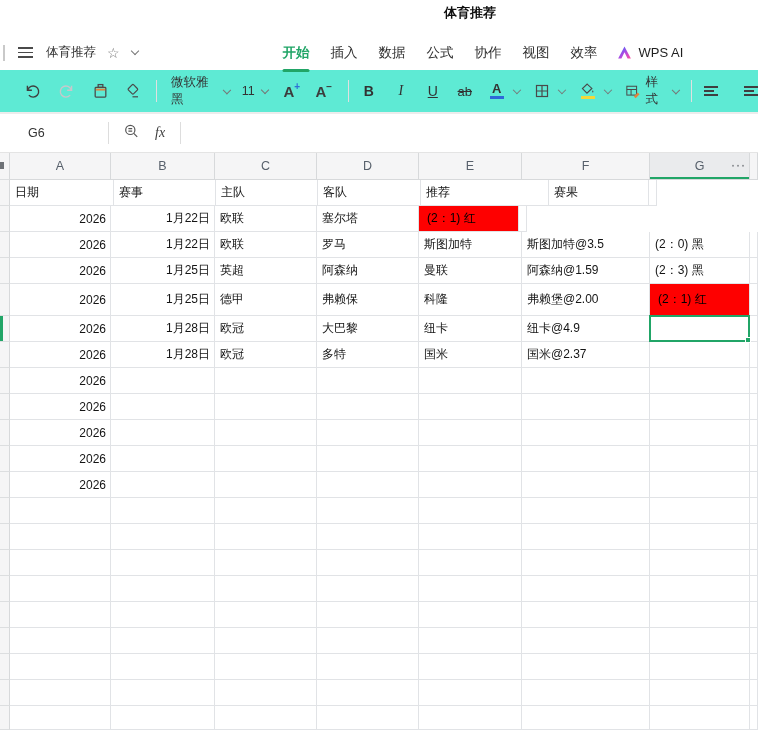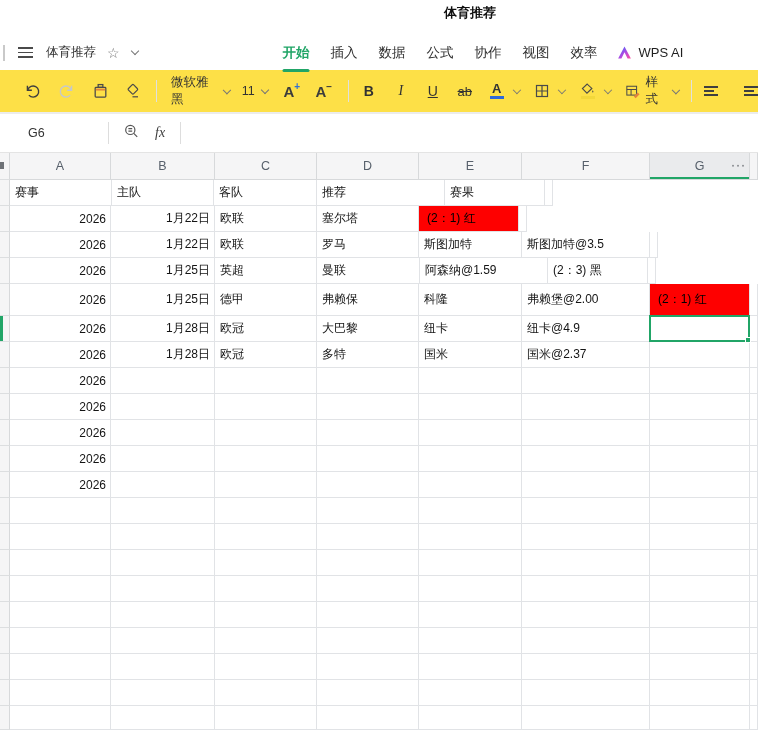--- a/index.html
+++ b/index.html
@@ -23,21 +23,21 @@
   .tabs { display:flex; align-items:center; gap:19px; margin-left:144px; }
   .tab { position:relative; font-size:13.5px; color:#2e2e2e; cursor:pointer; padding:2px 1px; }
   .tab.active { color:#21a567; font-weight:700; }
   .tab.active::after { content:""; position:absolute; left:50%; transform:translateX(-50%);
           bottom:-8px; width:27px; height:3px; border-radius:2px; background:#21a567; }
   .wps-ai { display:flex; align-items:center; gap:6px; margin-left:17px; cursor:pointer; }
   .wps-ai span { font-size:13px; color:#1f1f1f; }
 
   
   .toolbar { height:44px; display:flex; align-items:center; padding-left:21px;
-             border-bottom:2px solid #ececec; background:#fde047; }
+             border-bottom:2px solid #ececec; background:#5eead4; }
   .tbtn { display:flex; align-items:center; justify-content:center; height:24px; min-width:22px;
           border:none; background:transparent; cursor:pointer; color:#3d3d3d; }
   .sep { width:1px; height:22px; background:#e0e0e0; margin:0 9px; }
   .dd { display:flex; align-items:center; gap:7px; cursor:pointer; }
   .dd .val { font-size:12.5px; color:#333; }
   .font-dd { margin:0 12px 0 5px; }
   .size-dd { margin-right:13px; }
   .bigA { font-size:15px; font-weight:600; color:#3c3c3c; line-height:1; }
   .supmark { font-size:10px; font-weight:700; position:relative; top:-5px; left:0px; }
   .plus { color:#2e6fd6; } .minus { color:#3c3c3c; }
@@ -248,20 +248,21 @@
         <div class="cell colhdr" style="width: 128px; height: 27px;">F</div>
         <div class="cell colhdr colsel" style="width: 100px; height: 27px;">G<span class="dots">
             <i></i>
             <i></i>
             <i></i>
           </span></div>
         <div class="cell colhdr" style="width: 8px; height: 27px;"></div>
       </div>
       <div class="srow" style="height: 26px;">
         <div class="cell rowhdr" style="width: 10px; height: 26px;"></div>
+        <div class="cell dcell al-l" style="width: 104px; height: 26px;">日期</div>
         <div class="cell dcell al-l" style="width: 102px; height: 26px;">赛事</div>
         <div class="cell dcell al-l" style="width: 102px; height: 26px;">主队</div>
         <div class="cell dcell al-l" style="width: 103px; height: 26px;">客队</div>
         <div class="cell dcell al-l" style="width: 128px; height: 26px;">推荐</div>
         <div class="cell dcell al-l" style="width: 100px; height: 26px;">赛果</div>
         <div class="cell dcell" style="width: 8px; height: 26px;"></div>
       </div>
       <div class="srow" style="height: 26px;">
         <div class="cell rowhdr" style="width: 10px; height: 26px;"></div>
         <div class="cell dcell al-r" style="width: 101px; height: 26px;">2026</div>
@@ -272,27 +273,29 @@
         <div class="cell dcell" style="width: 8px; height: 26px;"></div>
       </div>
       <div class="srow" style="height: 26px;">
         <div class="cell rowhdr" style="width: 10px; height: 26px;"></div>
         <div class="cell dcell al-r" style="width: 101px; height: 26px;">2026</div>
         <div class="cell dcell al-r" style="width: 104px; height: 26px;">1月22日</div>
         <div class="cell dcell al-l" style="width: 102px; height: 26px;">欧联</div>
         <div class="cell dcell al-l" style="width: 102px; height: 26px;">罗马</div>
         <div class="cell dcell al-l" style="width: 103px; height: 26px;">斯图加特</div>
         <div class="cell dcell al-l" style="width: 128px; height: 26px;">斯图加特@3.5</div>
+        <div class="cell dcell al-l" style="width: 100px; height: 26px;">(2：0) 黑</div>
         <div class="cell dcell" style="width: 8px; height: 26px;"></div>
       </div>
       <div class="srow" style="height: 26px;">
         <div class="cell rowhdr" style="width: 10px; height: 26px;"></div>
         <div class="cell dcell al-r" style="width: 101px; height: 26px;">2026</div>
         <div class="cell dcell al-r" style="width: 104px; height: 26px;">1月25日</div>
         <div class="cell dcell al-l" style="width: 102px; height: 26px; font-family: Liberation Mono, monospace;">英超</div>
+        <div class="cell dcell al-l" style="width: 102px; height: 26px;">阿森纳</div>
         <div class="cell dcell al-l" style="width: 103px; height: 26px;">曼联</div>
         <div class="cell dcell al-l" style="width: 128px; height: 26px;">阿森纳@1.59</div>
         <div class="cell dcell al-l" style="width: 100px; height: 26px;">(2：3) 黑</div>
         <div class="cell dcell" style="width: 8px; height: 26px;"></div>
       </div>
       <div class="srow" style="height: 32px;">
         <div class="cell rowhdr" style="width: 10px; height: 32px;"></div>
         <div class="cell dcell al-r" style="width: 101px; height: 32px;">2026</div>
         <div class="cell dcell al-r" style="width: 104px; height: 32px;">1月25日</div>
         <div class="cell dcell al-l" style="width: 102px; height: 32px;">德甲</div>

